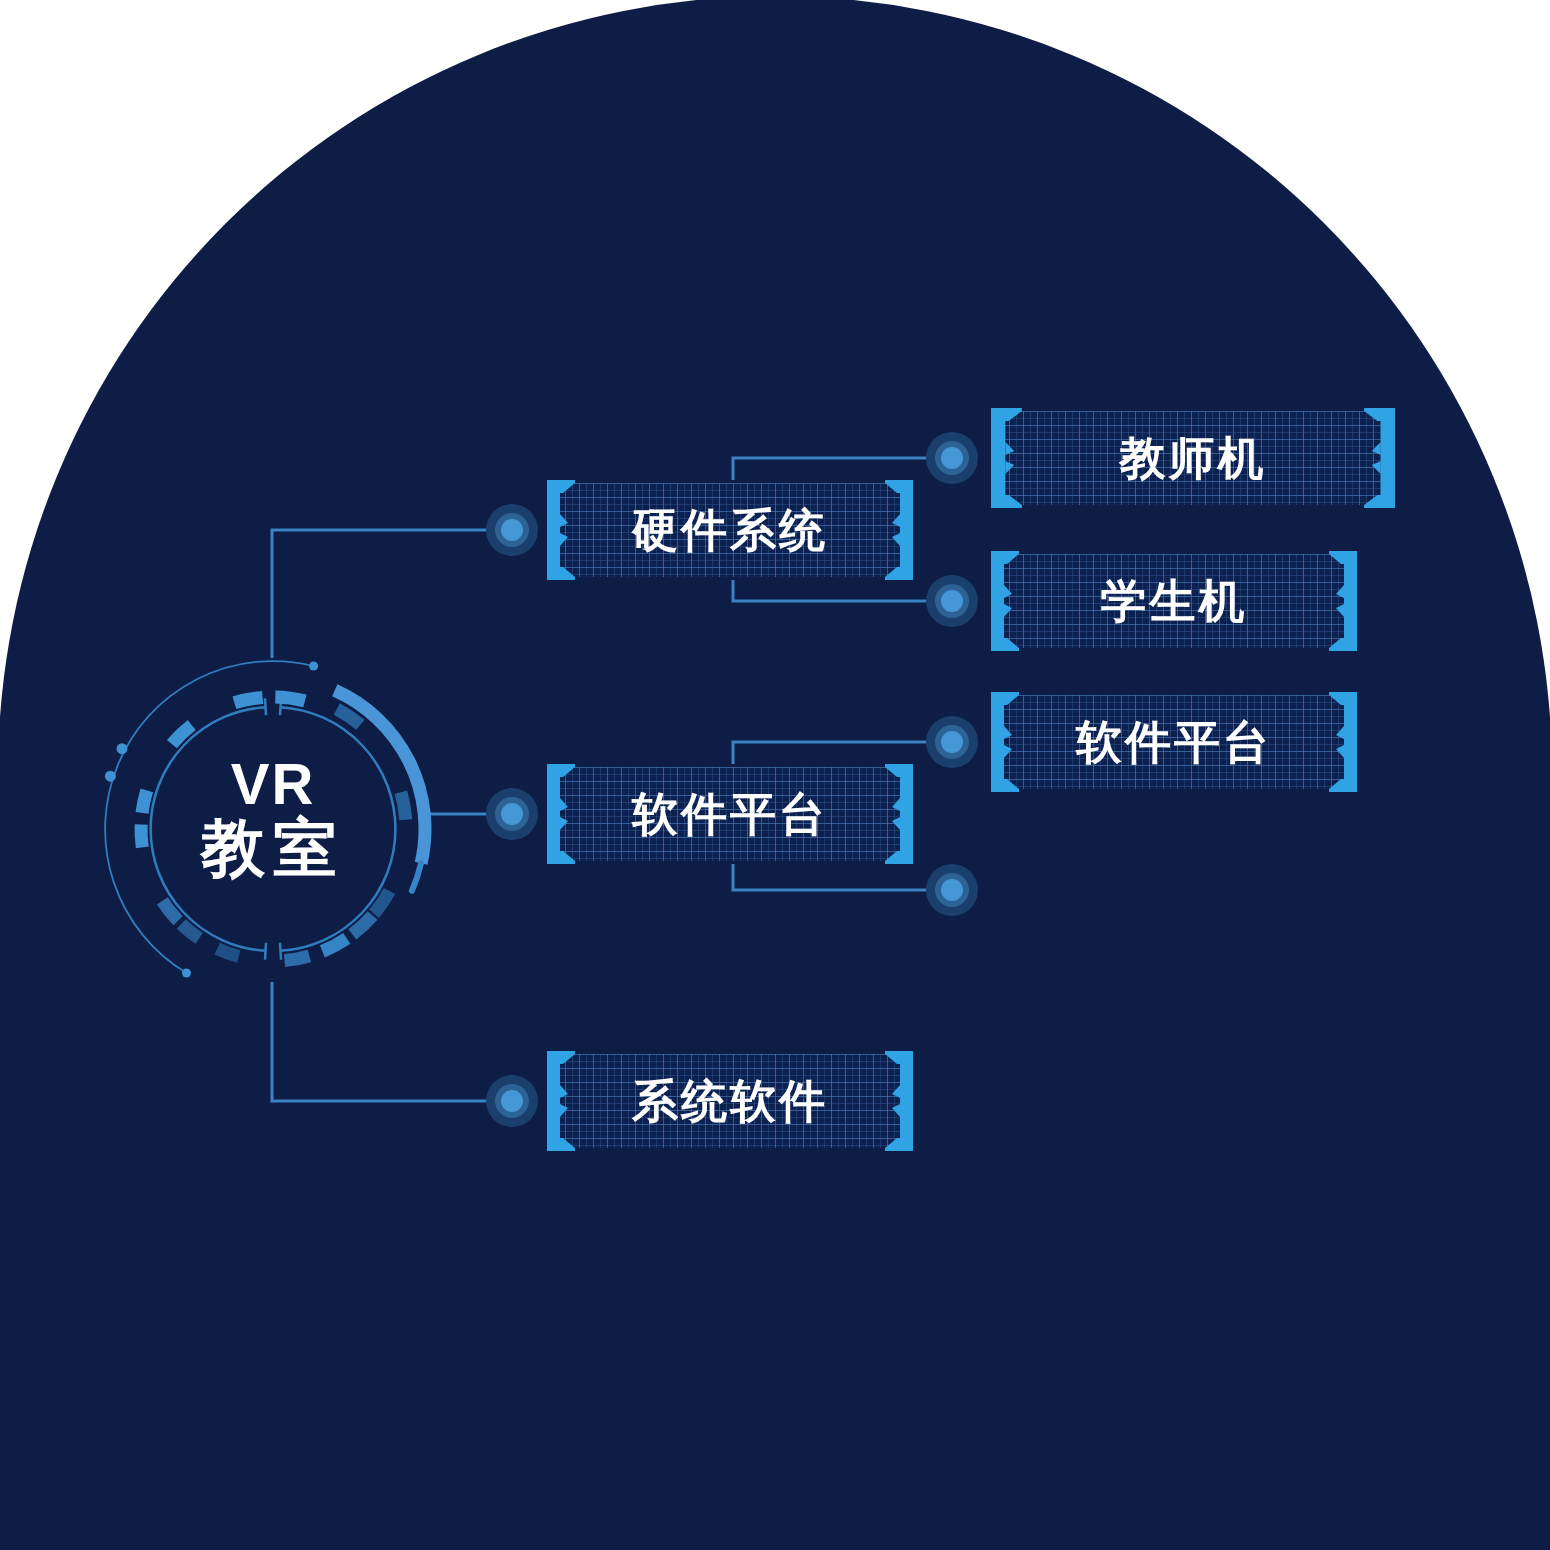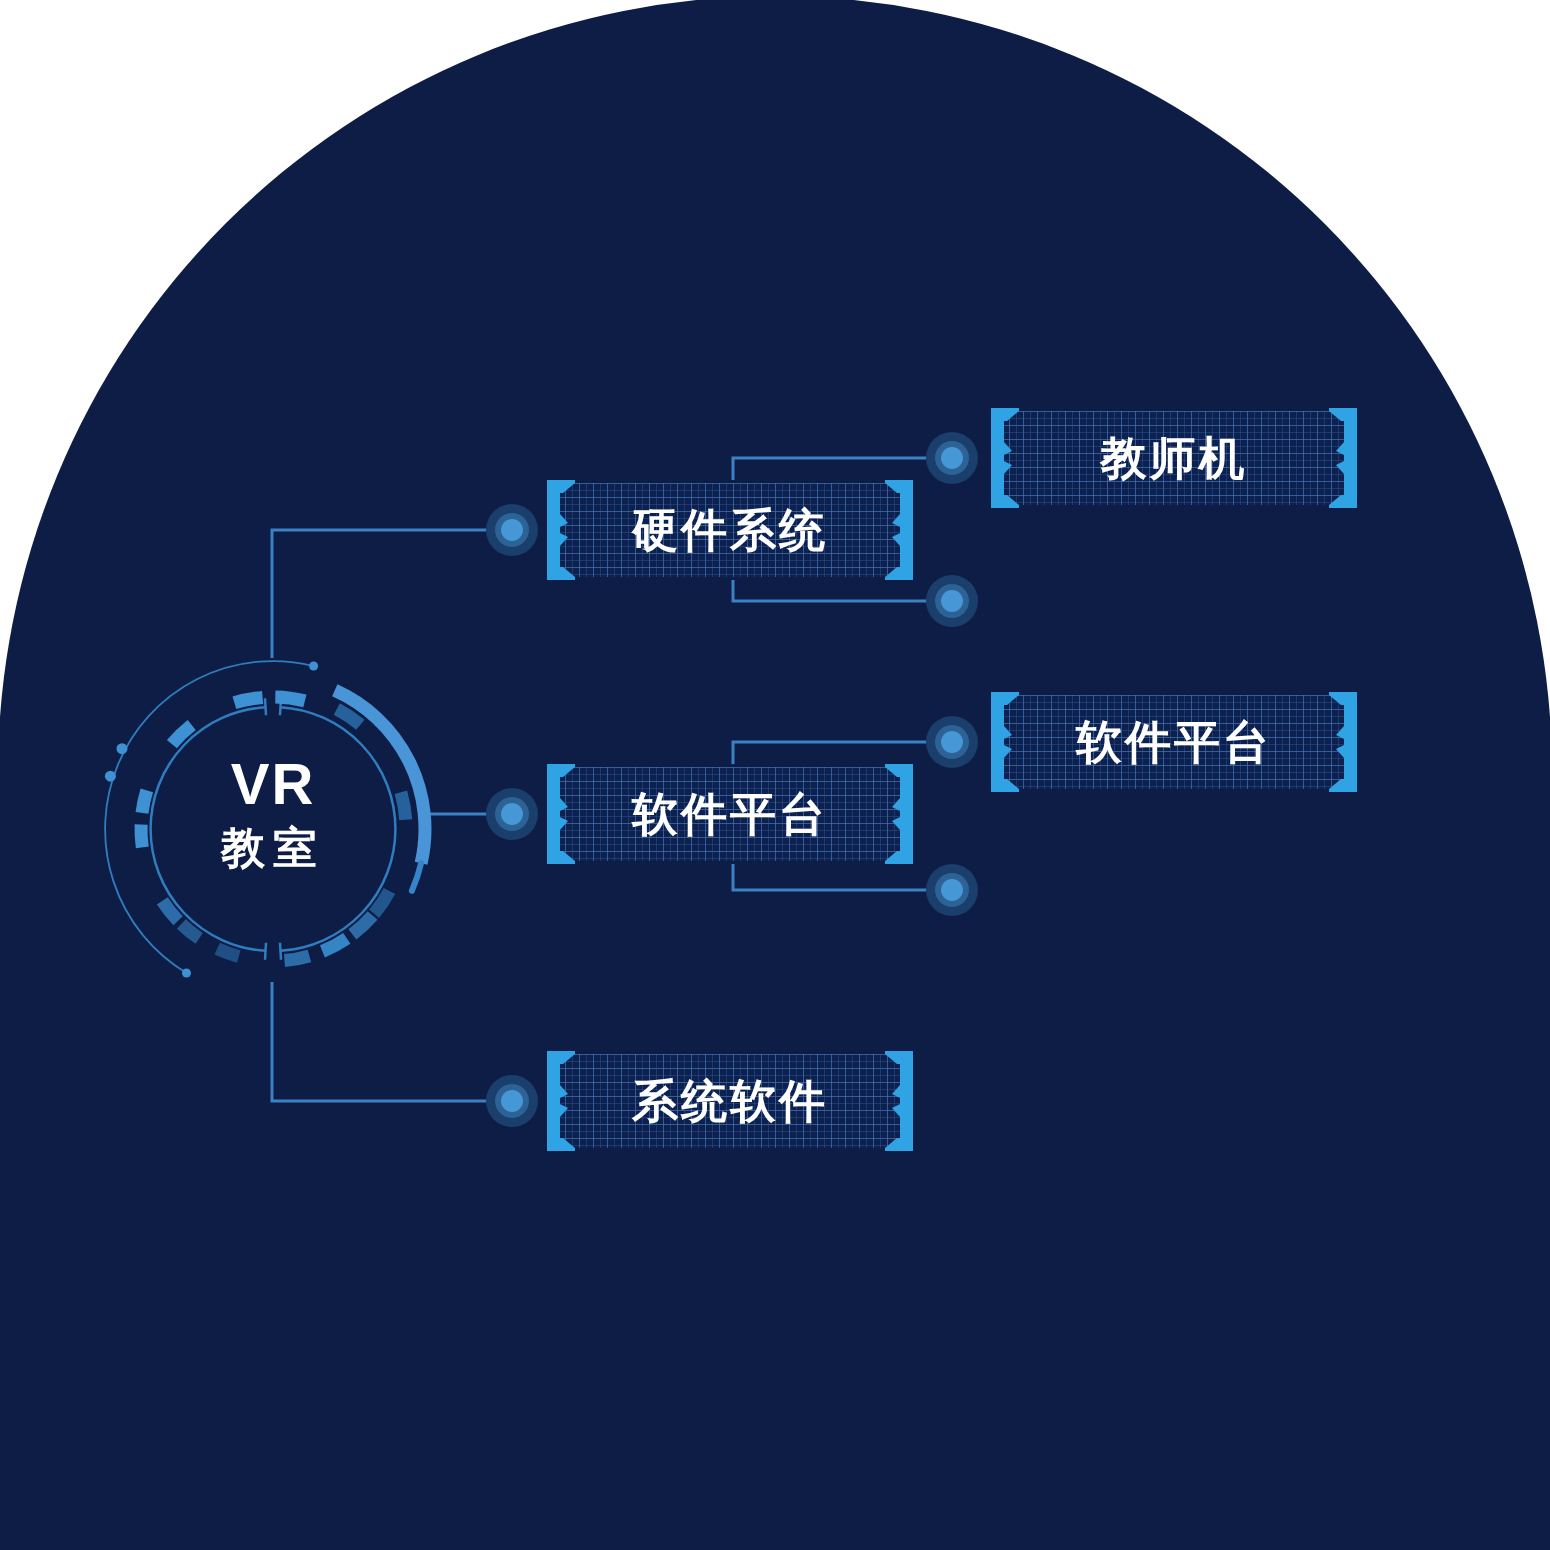--- a/index.html
+++ b/index.html
@@ -23,21 +23,21 @@
   .node .label{
     position:absolute;inset:0;display:flex;align-items:center;justify-content:center;
     color:#ffffff;font-weight:bold;font-size:46px;letter-spacing:3px;line-height:1;
     text-align:center;white-space:nowrap;
   }
   .root-label{
     position:absolute;left:148px;top:752px;width:250px;color:#ffffff;
     text-align:center;font-weight:bold;
   }
   .root-label .l1{font-size:58px;line-height:64px;letter-spacing:2px;}
-  .root-label .l2{font-size:44px;line-height:64px;letter-spacing:8px;}
+  .root-label .l2{font-size:64px;line-height:64px;letter-spacing:8px;}
 </style>
 </head>
 <body>
 
 <div class="stage">
 
   <svg class="canvas" viewBox="0 0 1550 1550">
 
     <g>
       <circle cx="775" cy="773" r="777" fill="#0e1d45"></circle>
@@ -178,35 +178,49 @@
         <path d="M13,34 L21,43 L13,47 Z"></path>
           <path d="M13,53 L21,57 L13,66 Z"></path>
         <path d="M366,0 L338,0 L338,3 L350,13 L353,13 L353,87 L350,87 L338,97 L338,100 L366,100 Z"></path>
         <path d="M353,34 L345,43 L353,47 Z"></path>
           <path d="M353,53 L345,57 L353,66 Z"></path>
       </g>
     </svg>
     <div class="label">系统软件</div>
   </div>
 
-  <div class="node" style="left:991px;top:408px;">
+  <div class="node" style="left:991px;top:408px;padding-left:38px;">
     <div class="grid"></div>
     <svg class="frame" viewBox="0 0 366 100" preserveAspectRatio="none">
       <g fill="#2fa3e3">
         <path d="M0,0 L28,0 L28,3 L16,13 L13,13 L13,87 L16,87 L28,97 L28,100 L0,100 Z"></path>
         <path d="M13,34 L21,43 L13,47 Z"></path>
           <path d="M13,53 L21,57 L13,66 Z"></path>
         <path d="M366,0 L338,0 L338,3 L350,13 L353,13 L353,87 L350,87 L338,97 L338,100 L366,100 Z"></path>
         <path d="M353,34 L345,43 L353,47 Z"></path>
           <path d="M353,53 L345,57 L353,66 Z"></path>
       </g>
     </svg>
     <div class="label">教师机</div>
   </div>
 
+  <div class="node" style="left:991px;top:551px;">
+    <div class="grid"></div>
+    <svg class="frame" viewBox="0 0 366 100" preserveAspectRatio="none">
+      <g fill="#2fa3e3">
+        <path d="M0,0 L28,0 L28,3 L16,13 L13,13 L13,87 L16,87 L28,97 L28,100 L0,100 Z"></path>
+        <path d="M13,34 L21,43 L13,47 Z"></path>
+          <path d="M13,53 L21,57 L13,66 Z"></path>
+        <path d="M366,0 L338,0 L338,3 L350,13 L353,13 L353,87 L350,87 L338,97 L338,100 L366,100 Z"></path>
+        <path d="M353,34 L345,43 L353,47 Z"></path>
+          <path d="M353,53 L345,57 L353,66 Z"></path>
+      </g>
+    </svg>
+    <div class="label">学生机</div>
+  </div>
 
   <div class="node" style="left:991px;top:692px;">
     <div class="grid"></div>
     <svg class="frame" viewBox="0 0 366 100" preserveAspectRatio="none">
       <g fill="#2fa3e3">
         <path d="M0,0 L28,0 L28,3 L16,13 L13,13 L13,87 L16,87 L28,97 L28,100 L0,100 Z"></path>
         <path d="M13,34 L21,43 L13,47 Z"></path>
           <path d="M13,53 L21,57 L13,66 Z"></path>
         <path d="M366,0 L338,0 L338,3 L350,13 L353,13 L353,87 L350,87 L338,97 L338,100 L366,100 Z"></path>
         <path d="M353,34 L345,43 L353,47 Z"></path>

